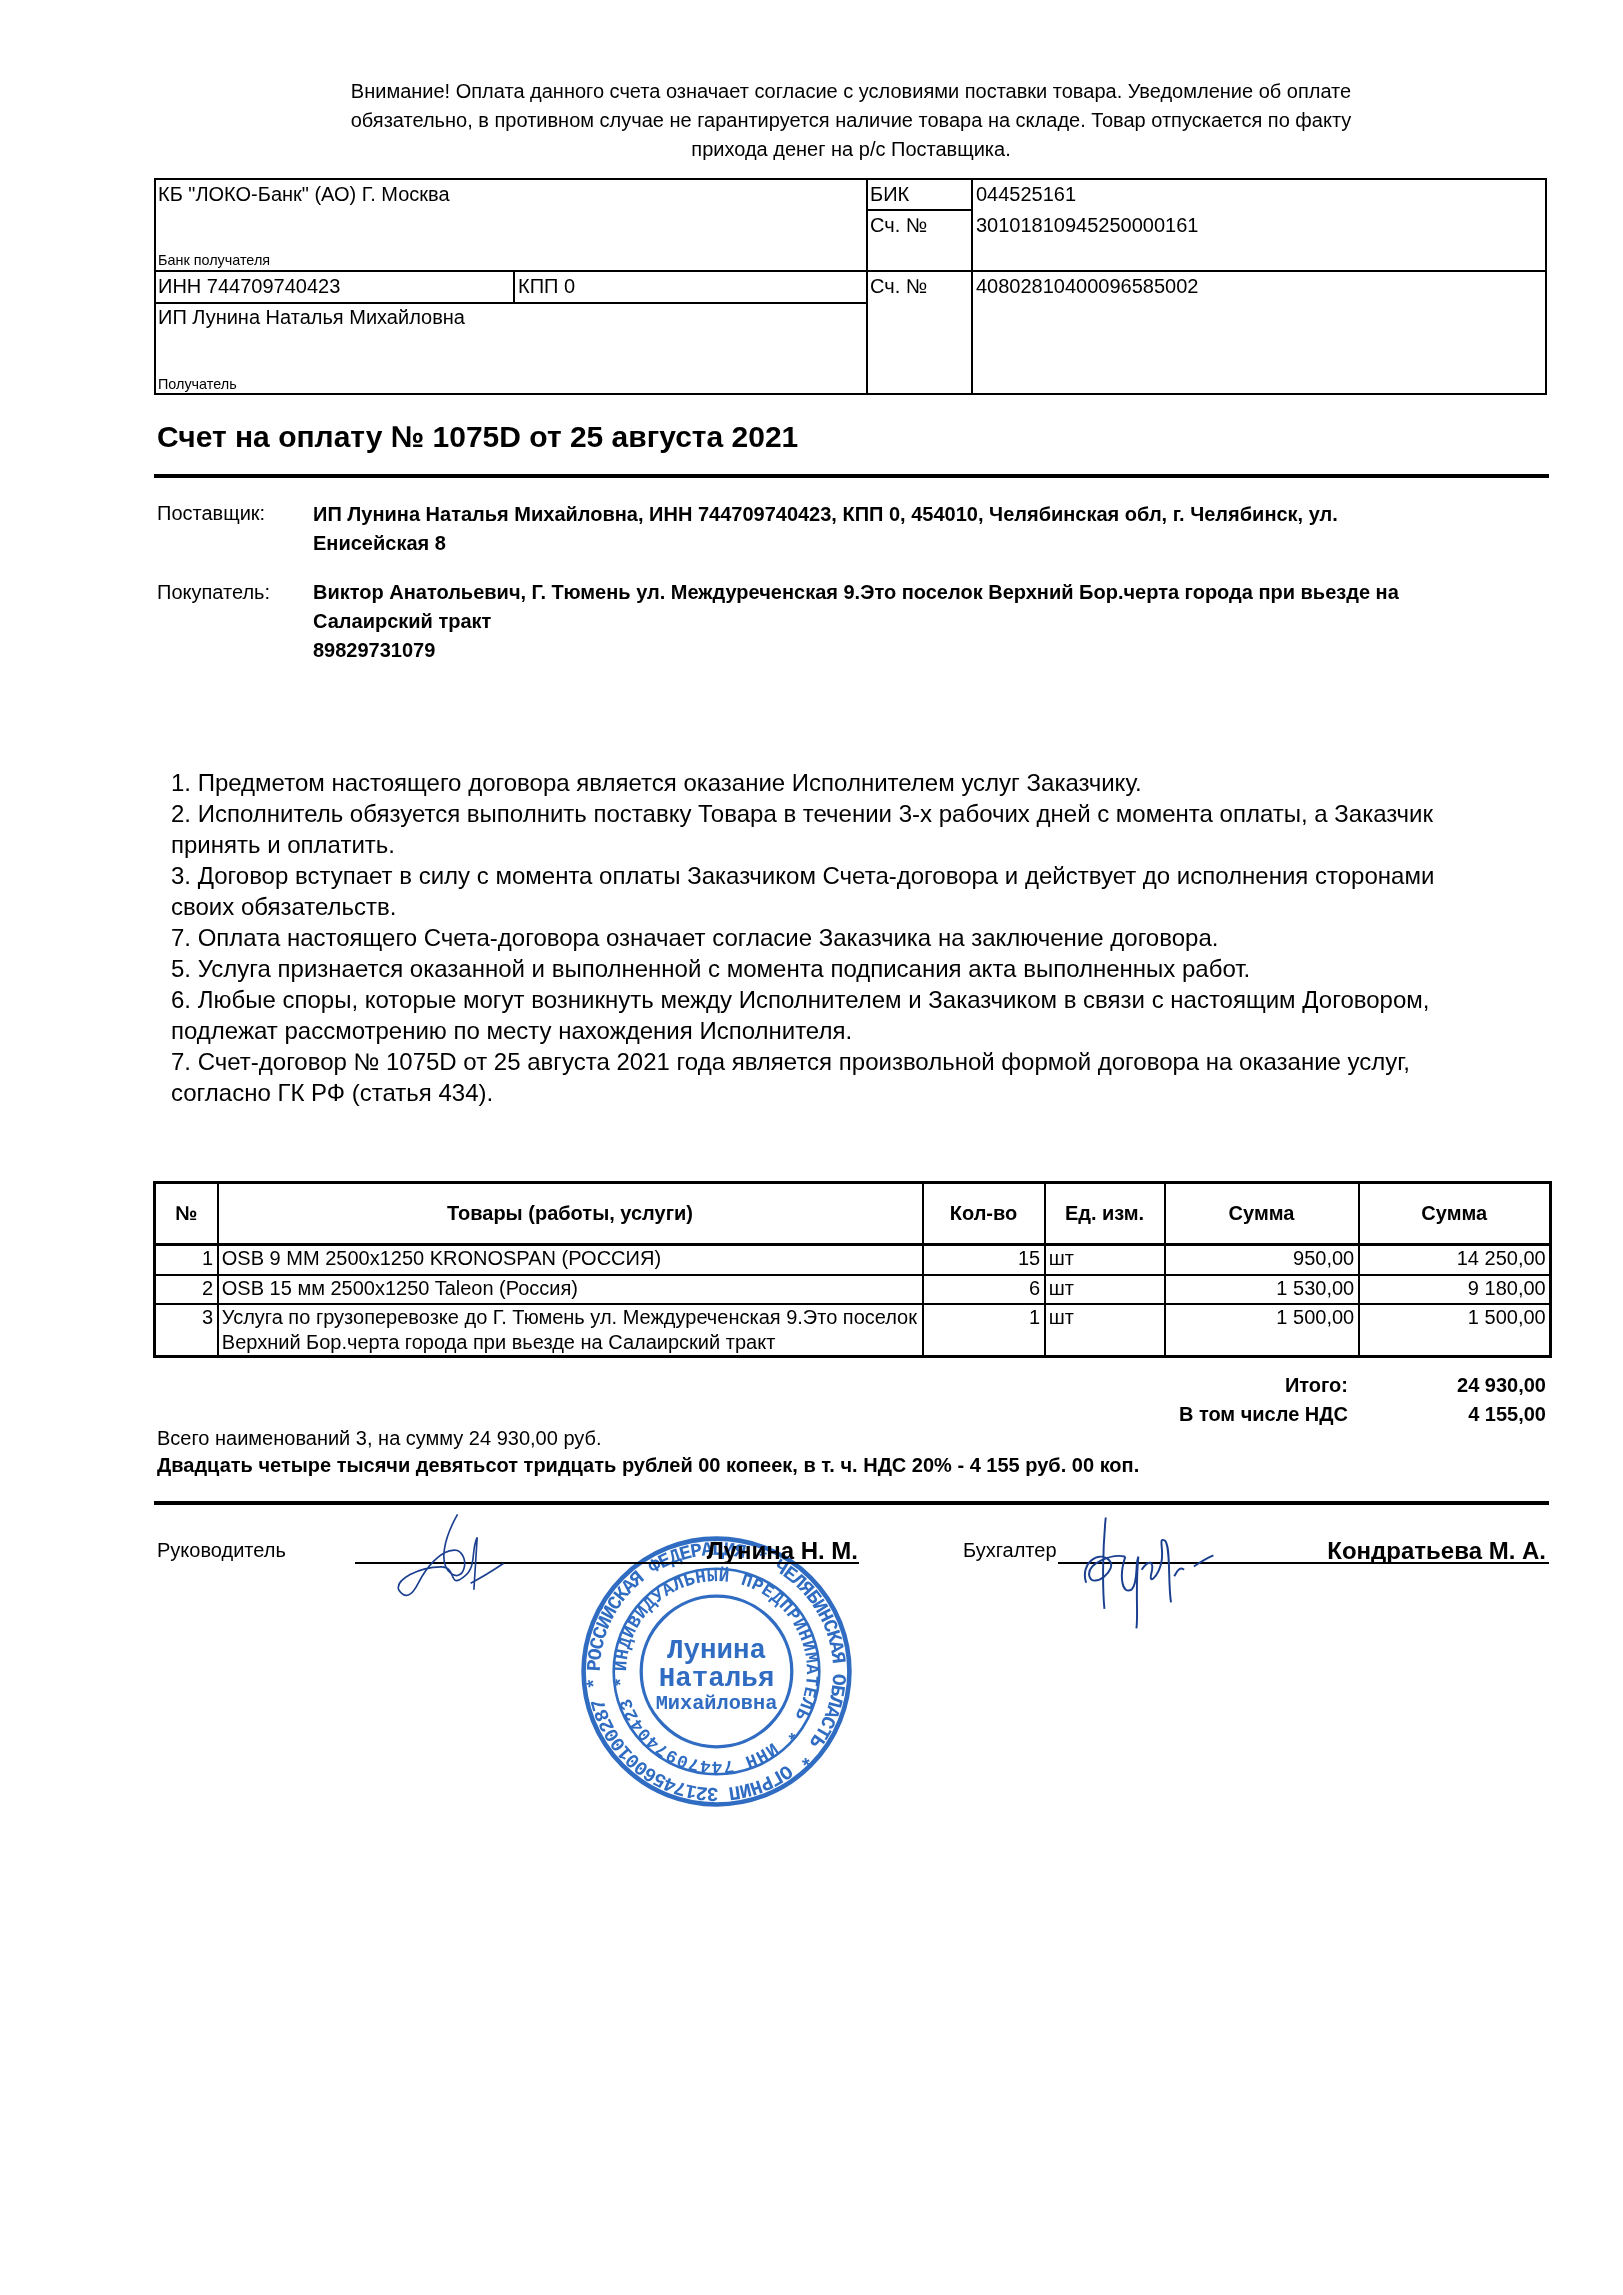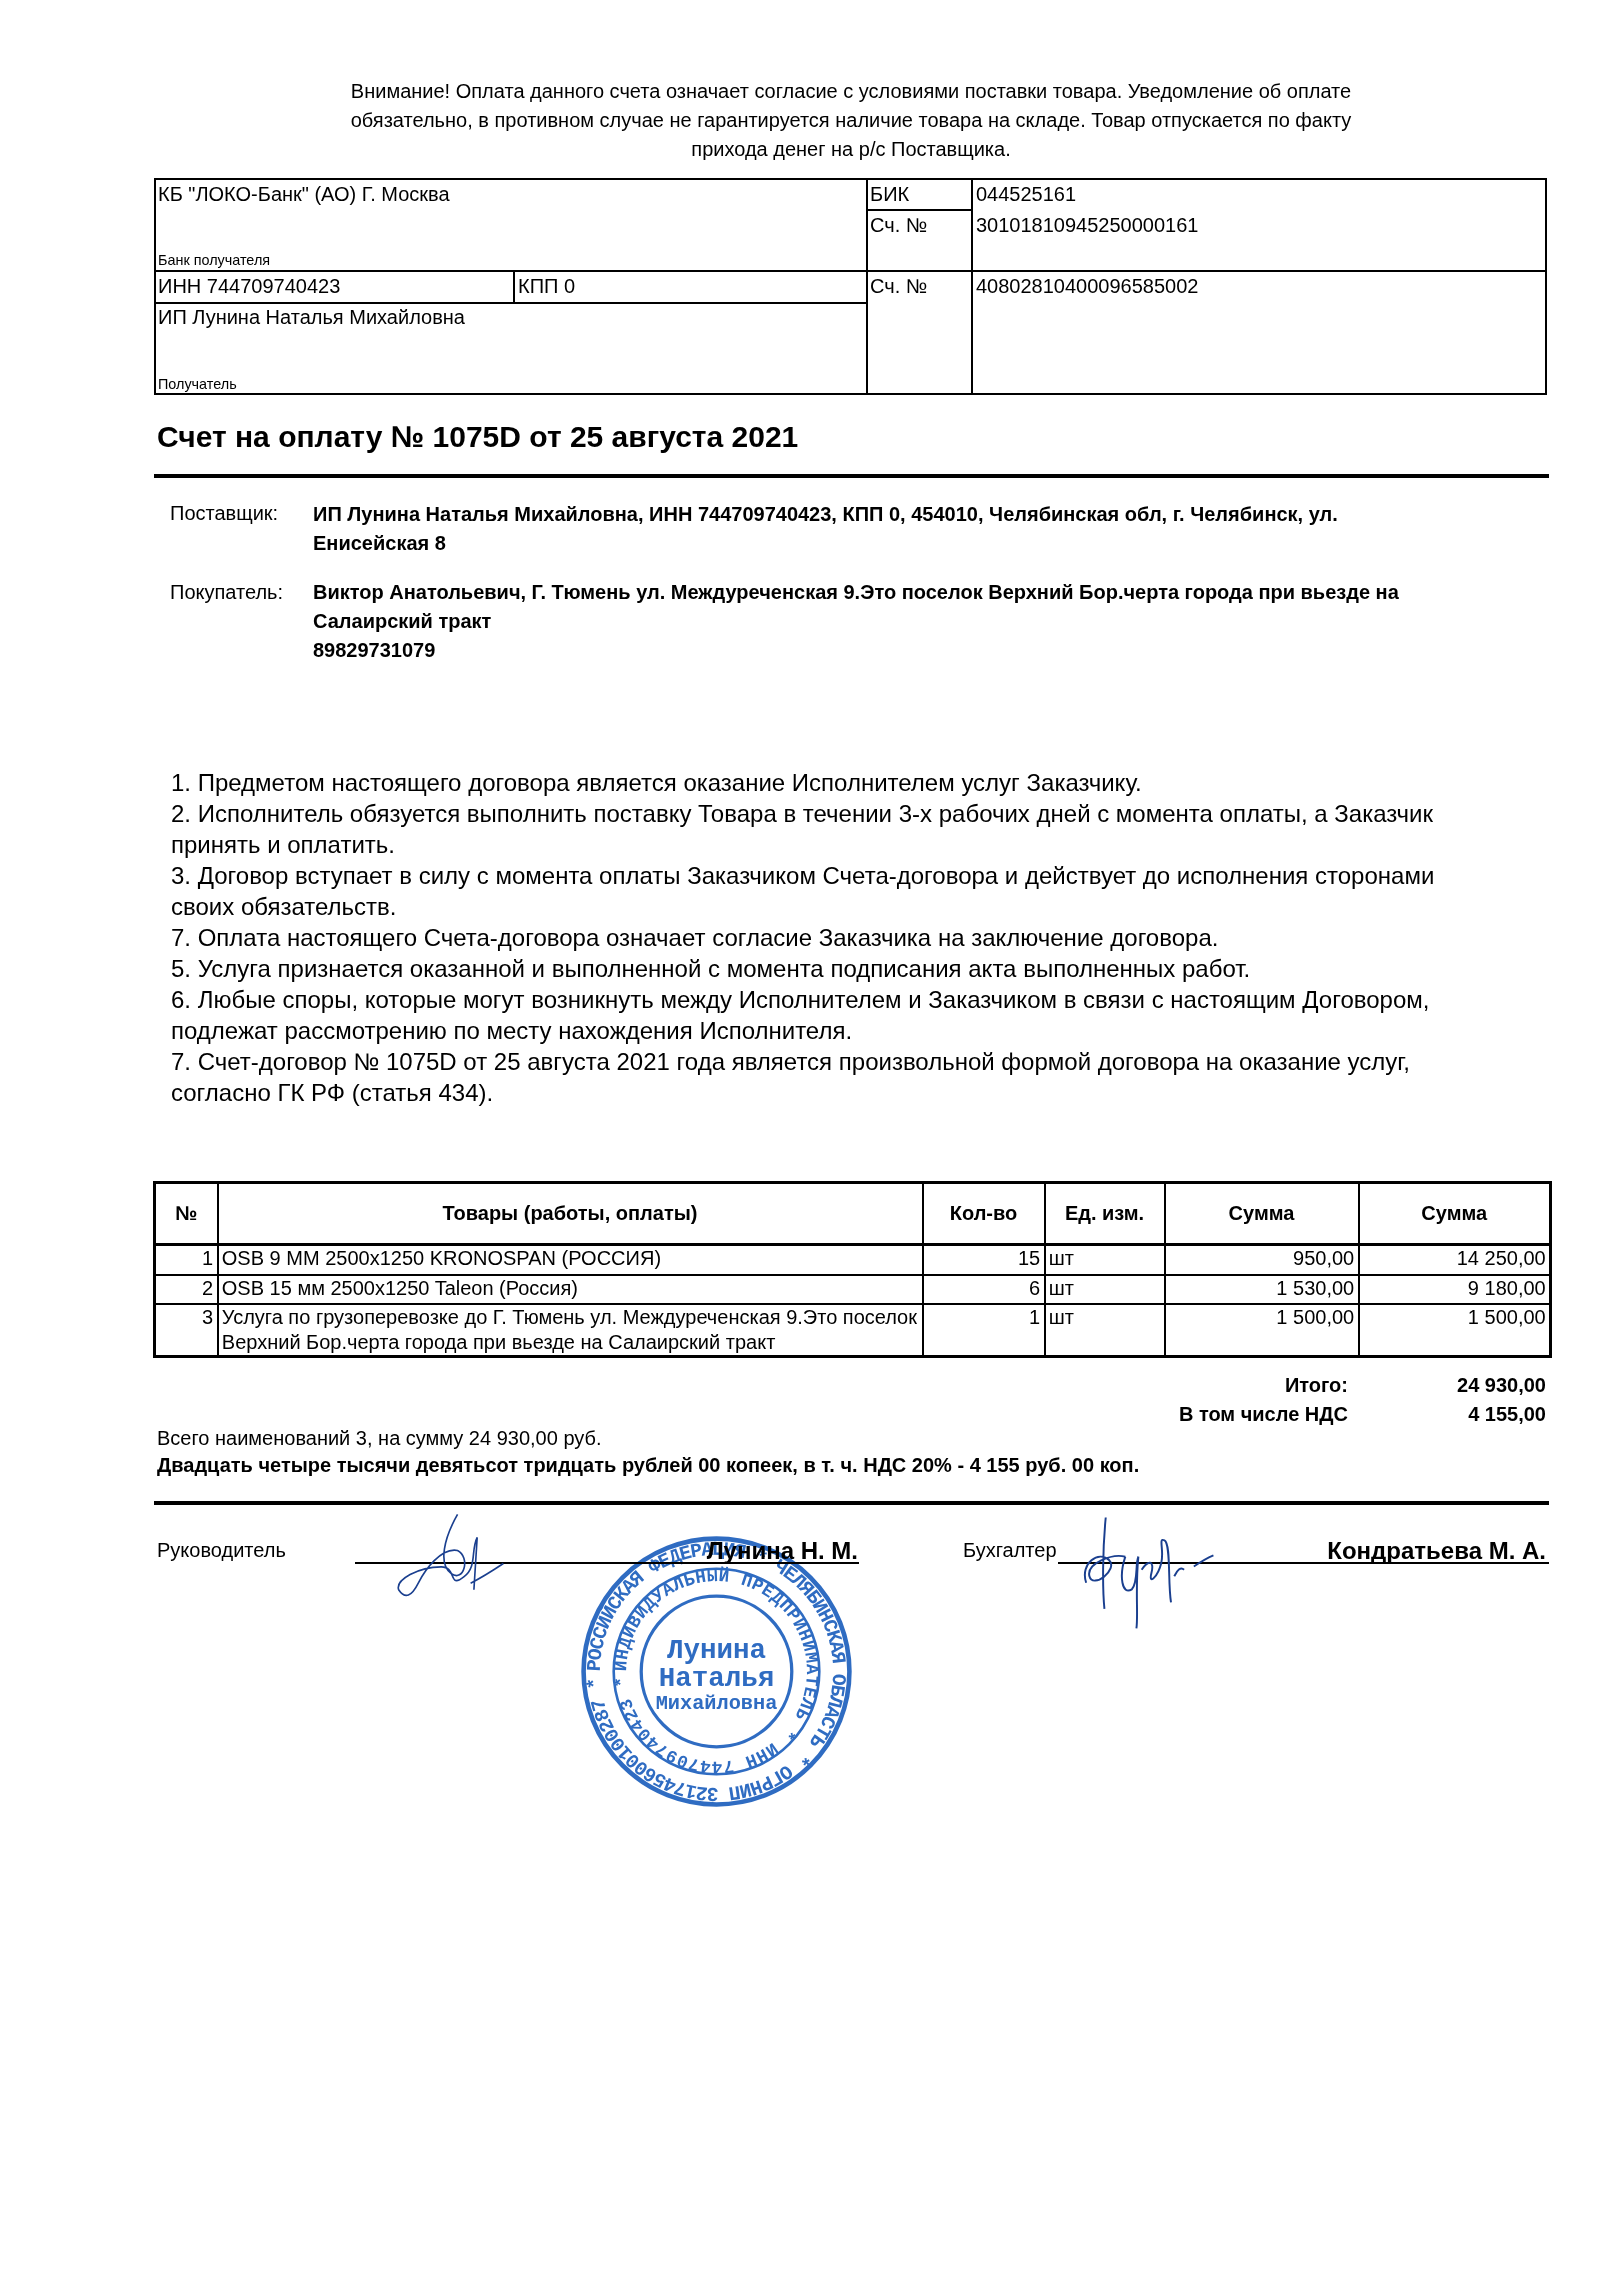--- a/index.html
+++ b/index.html
@@ -8,21 +8,21 @@
   .notice { left:262px; top:77px; width:1178px; text-align:center; font-size:20px; line-height:29px; }
 
   
   .bank { left:154px; top:178px; width:1393px; height:217px; border:2px solid #000; box-sizing:border-box; }
   .bank .line { position:absolute; background:#000; }
   .bank .t { position:absolute; font-size:20px; line-height:23.6px; white-space:nowrap; }
   .bank .small { position:absolute; font-size:14.4px; white-space:nowrap; }
 
   .title { left:157px; top:420px; font-size:30px; font-weight:bold; white-space:nowrap; }
   .rule { position:absolute; background:#000; }
-  .party-label { font-size:20px; white-space:nowrap;margin-left:13px; }
+  .party-label { font-size:20px; white-space:nowrap; }
   .party-val { font-size:20px; font-weight:bold; line-height:29px; width:1335px; }
 
   .terms { left:171px; top:767px; width:1439px; font-size:24px; line-height:31px; }
   .terms div { margin:0; }
 
   
   table.items { position:absolute; left:153px; top:1181px; width:1396px; border-collapse:collapse; border:3.3px solid #000; table-layout:fixed; }
   table.items th, table.items td { border:2px solid #000; font-size:20px; padding:0 3.3px; line-height:25px; }
   table.items th { font-weight:bold; height:59px; text-align:center; border-bottom:3.3px solid #000; }
   table.items td.num { text-align:right; vertical-align:top; }
@@ -105,21 +105,21 @@
     <col style="width:63px">
       <col style="width:705px">
       <col style="width:122px">
     <col style="width:120px">
       <col style="width:194px">
       <col style="width:192px">
   </colgroup>
   <thead>
     <tr>
       <th>№</th>
-      <th>Товары (работы, оплаты)</th>
+      <th>Товары (работы, услуги)</th>
       <th>Кол-во</th>
       <th>Ед. изм.</th>
       <th>Сумма</th>
       <th>Сумма</th>
     </tr>
   </thead>
   <tbody>
     <tr>
       <td class="num">1</td>
       <td class="txt">OSB 9 ММ 2500x1250 KRONOSPAN (РОССИЯ)</td>

